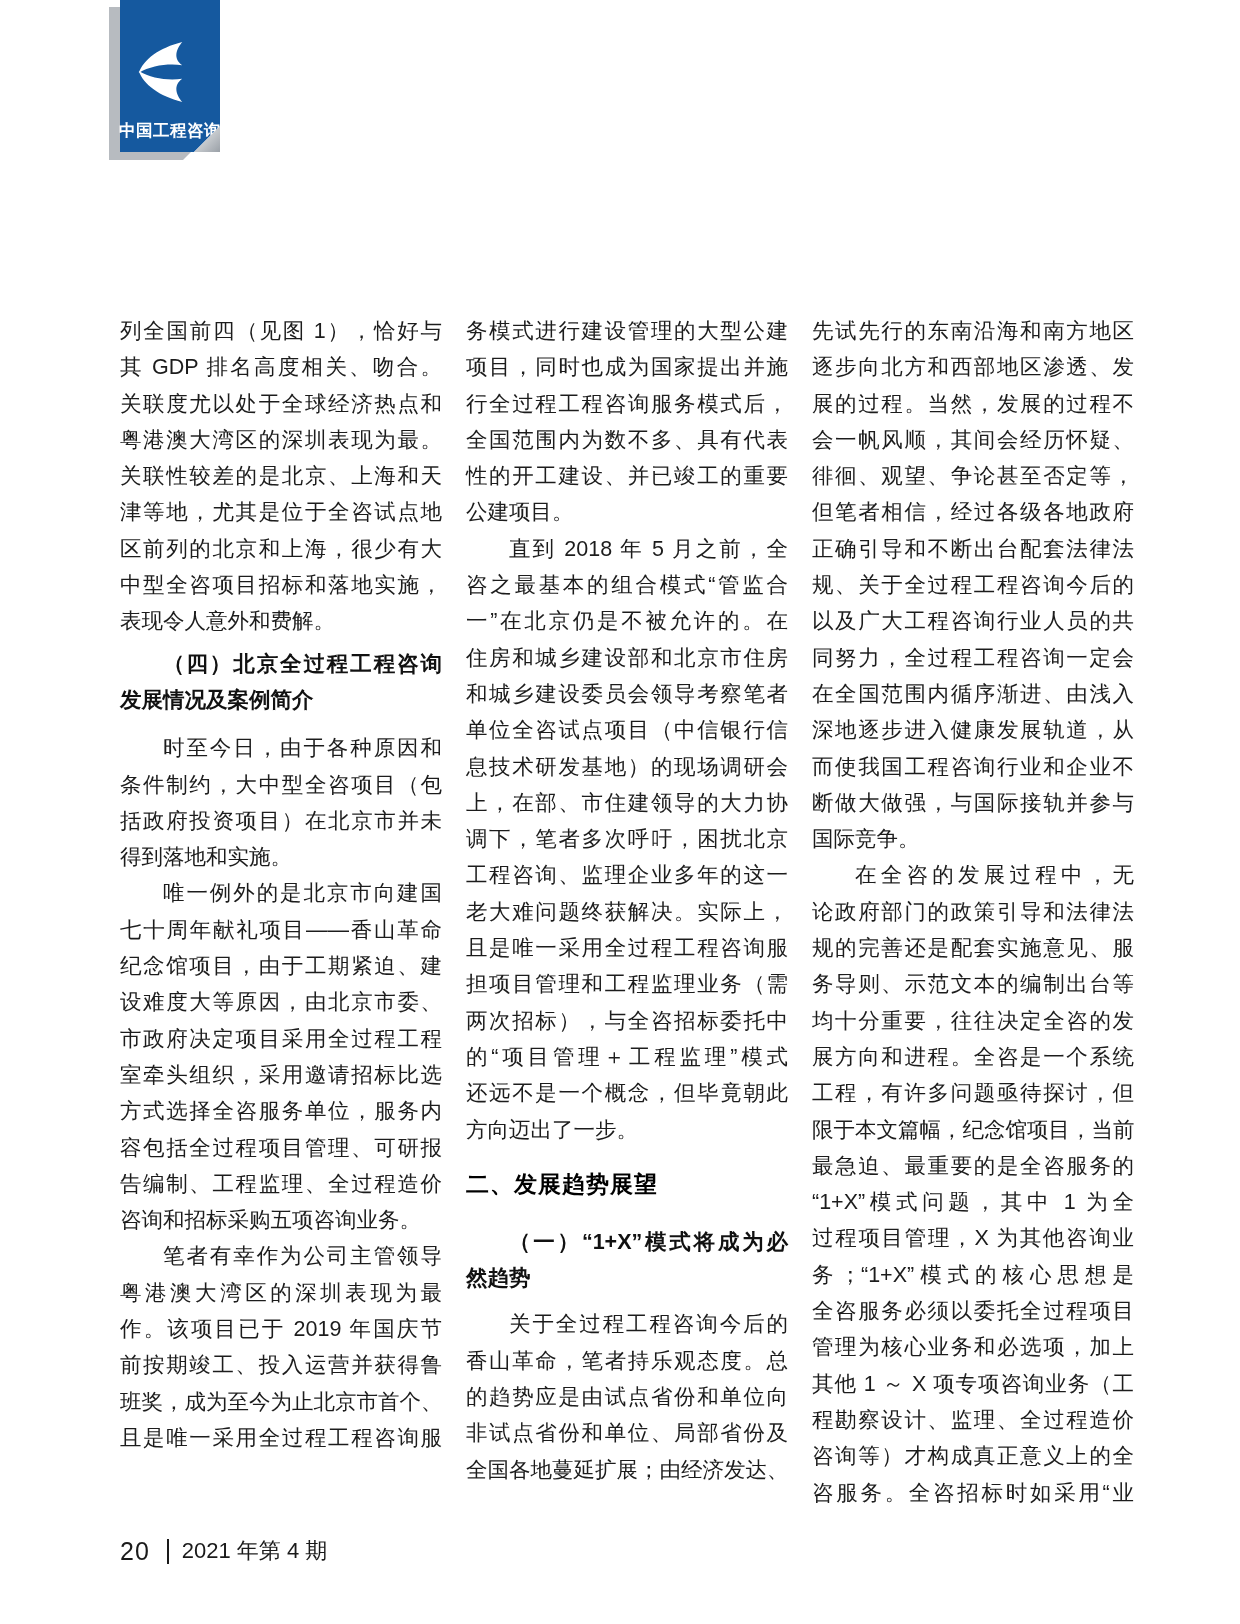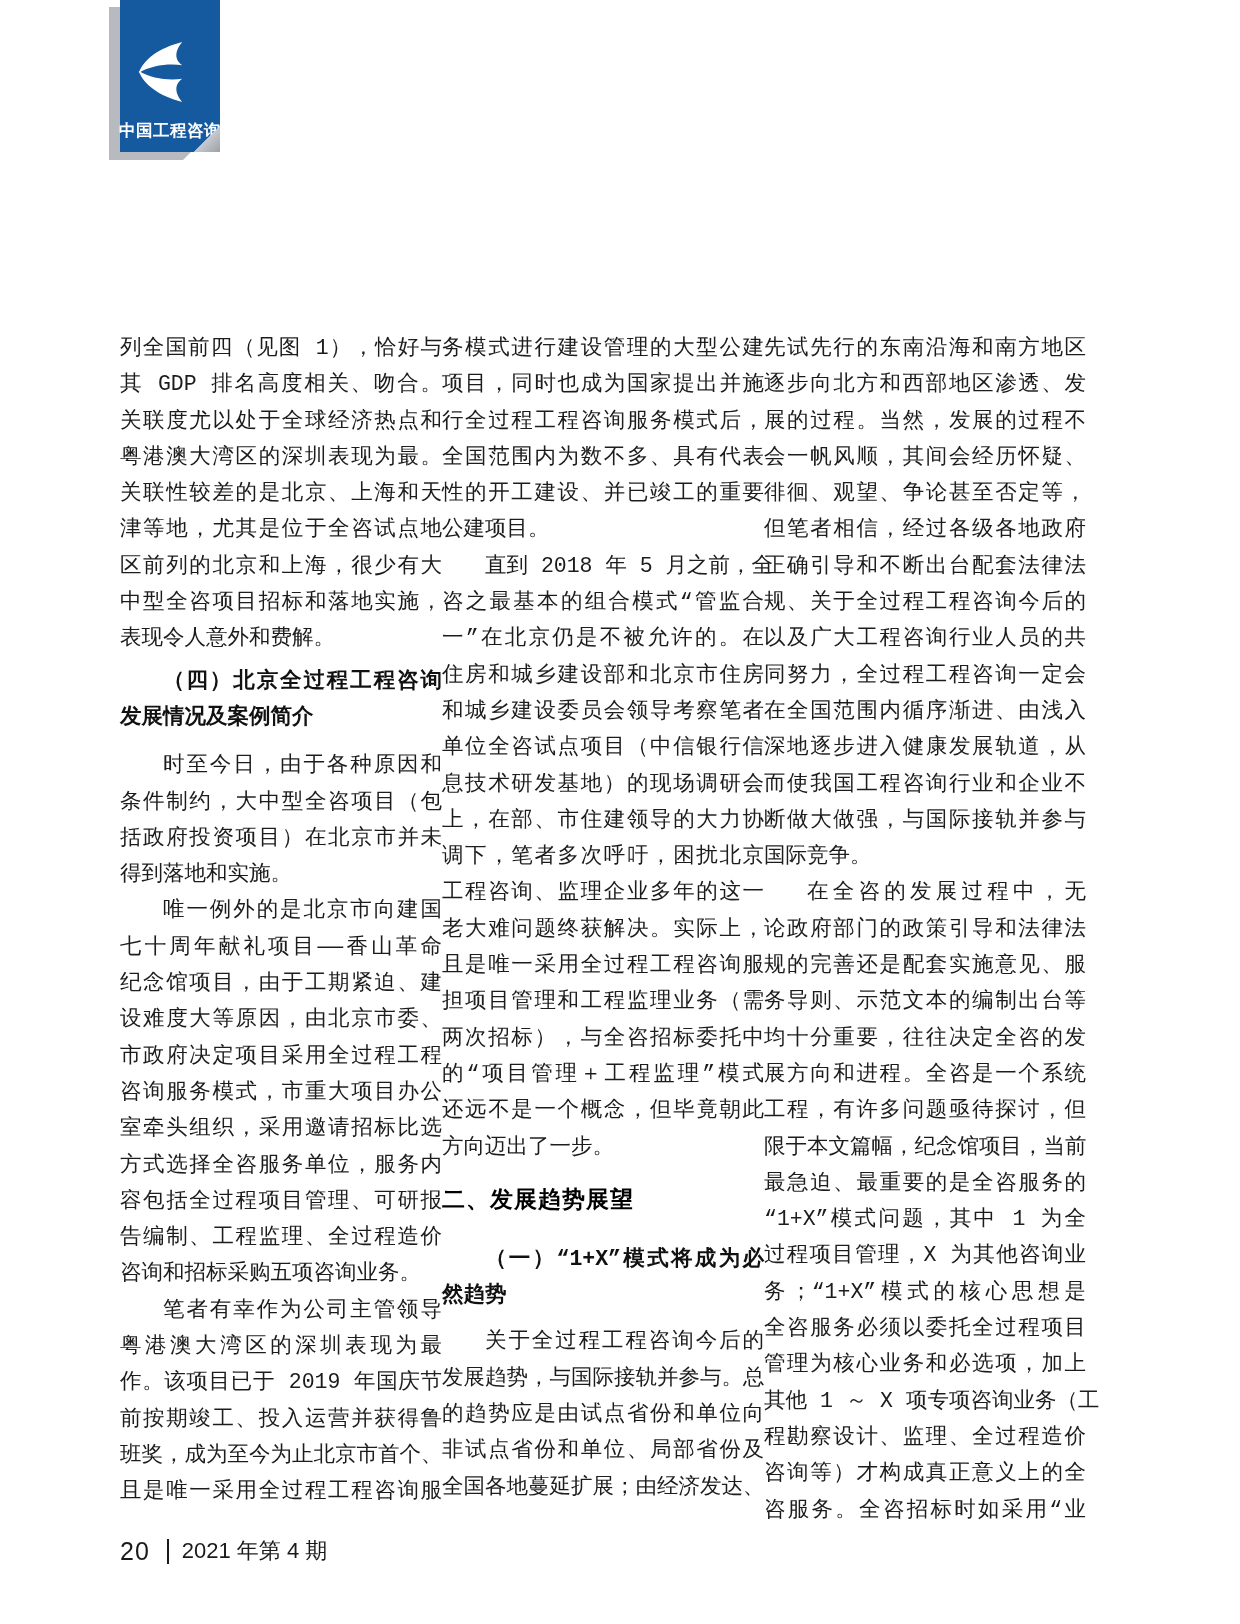--- a/index.html
+++ b/index.html
@@ -28,22 +28,22 @@
   }
   .logo-mark { position:absolute; left:132px; top:38px; }
   .logo-text {
     position:absolute; left:118px; top:120px; width:104px;
     color:#ffffff; font-size:16.5px; font-weight:bold; letter-spacing:0.5px;
     white-space:nowrap; text-align:center;
   }
 
   
   .columns {
-    position:absolute; left:120px; top:330px; width:1014px;
-    display:flex; font-family:Liberation Mono, monospace;
+    position:absolute; left:120px; top:313px; width:1014px;
+    display:flex; gap:24px;
   }
   .col { width:322px; }
   .line {
     font-size:21.5px; color:#1c1c1c;
     height:36.3px; line-height:36.3px;
     text-align:justify; text-align-last:justify;
     white-space:nowrap;
   }
   .line.indent { padding-left:43px; }
   .line.endline { text-align-last:left; }
@@ -110,21 +110,20 @@
           <div class="line">条件制约，大中型全咨项目（包</div>
           <div class="line">括政府投资项目）在北京市并未</div>
           <div class="line endline">得到落地和实施。</div>
         </div>
         <div class="block body">
           <div class="line indent">唯一例外的是北京市向建国</div>
           <div class="line">七十周年献礼项目——香山革命</div>
           <div class="line">纪念馆项目，由于工期紧迫、建</div>
           <div class="line">设难度大等原因，由北京市委、</div>
           <div class="line">市政府决定项目采用全过程工程</div>
-          <div class="line">咨询服务模式，市重大项目办公</div>
           <div class="line">室牵头组织，采用邀请招标比选</div>
           <div class="line">方式选择全咨服务单位，服务内</div>
           <div class="line">容包括全过程项目管理、可研报</div>
           <div class="line">告编制、工程监理、全过程造价</div>
           <div class="line endline">咨询和招标采购五项咨询业务。</div>
         </div>
         <div class="block body">
           <div class="line indent">笔者有幸作为公司主管领导</div>
           <div class="line">粤港澳大湾区的深圳表现为最</div>
           <div class="line">作。该项目已于 2019 年国庆节</div>
@@ -163,21 +162,21 @@
         </div>
         <div class="block h-blue">
           <div class="line endline">二、发展趋势展望</div>
         </div>
         <div class="block h-sub">
           <div class="line indent">（一）“1+X”模式将成为必</div>
           <div class="line endline">然趋势</div>
         </div>
         <div class="block body">
           <div class="line indent">关于全过程工程咨询今后的</div>
-          <div class="line">发展趋势，与国际接轨并参与。总</div>
+          <div class="line">香山革命，笔者持乐观态度。总</div>
           <div class="line">的趋势应是由试点省份和单位向</div>
           <div class="line">非试点省份和单位、局部省份及</div>
           <div class="line">全国各地蔓延扩展；由经济发达、</div>
         </div>
       </div>
     <div class="col">
         <div class="block body">
           <div class="line">先试先行的东南沿海和南方地区</div>
           <div class="line">逐步向北方和西部地区渗透、发</div>
           <div class="line">展的过程。当然，发展的过程不</div>

